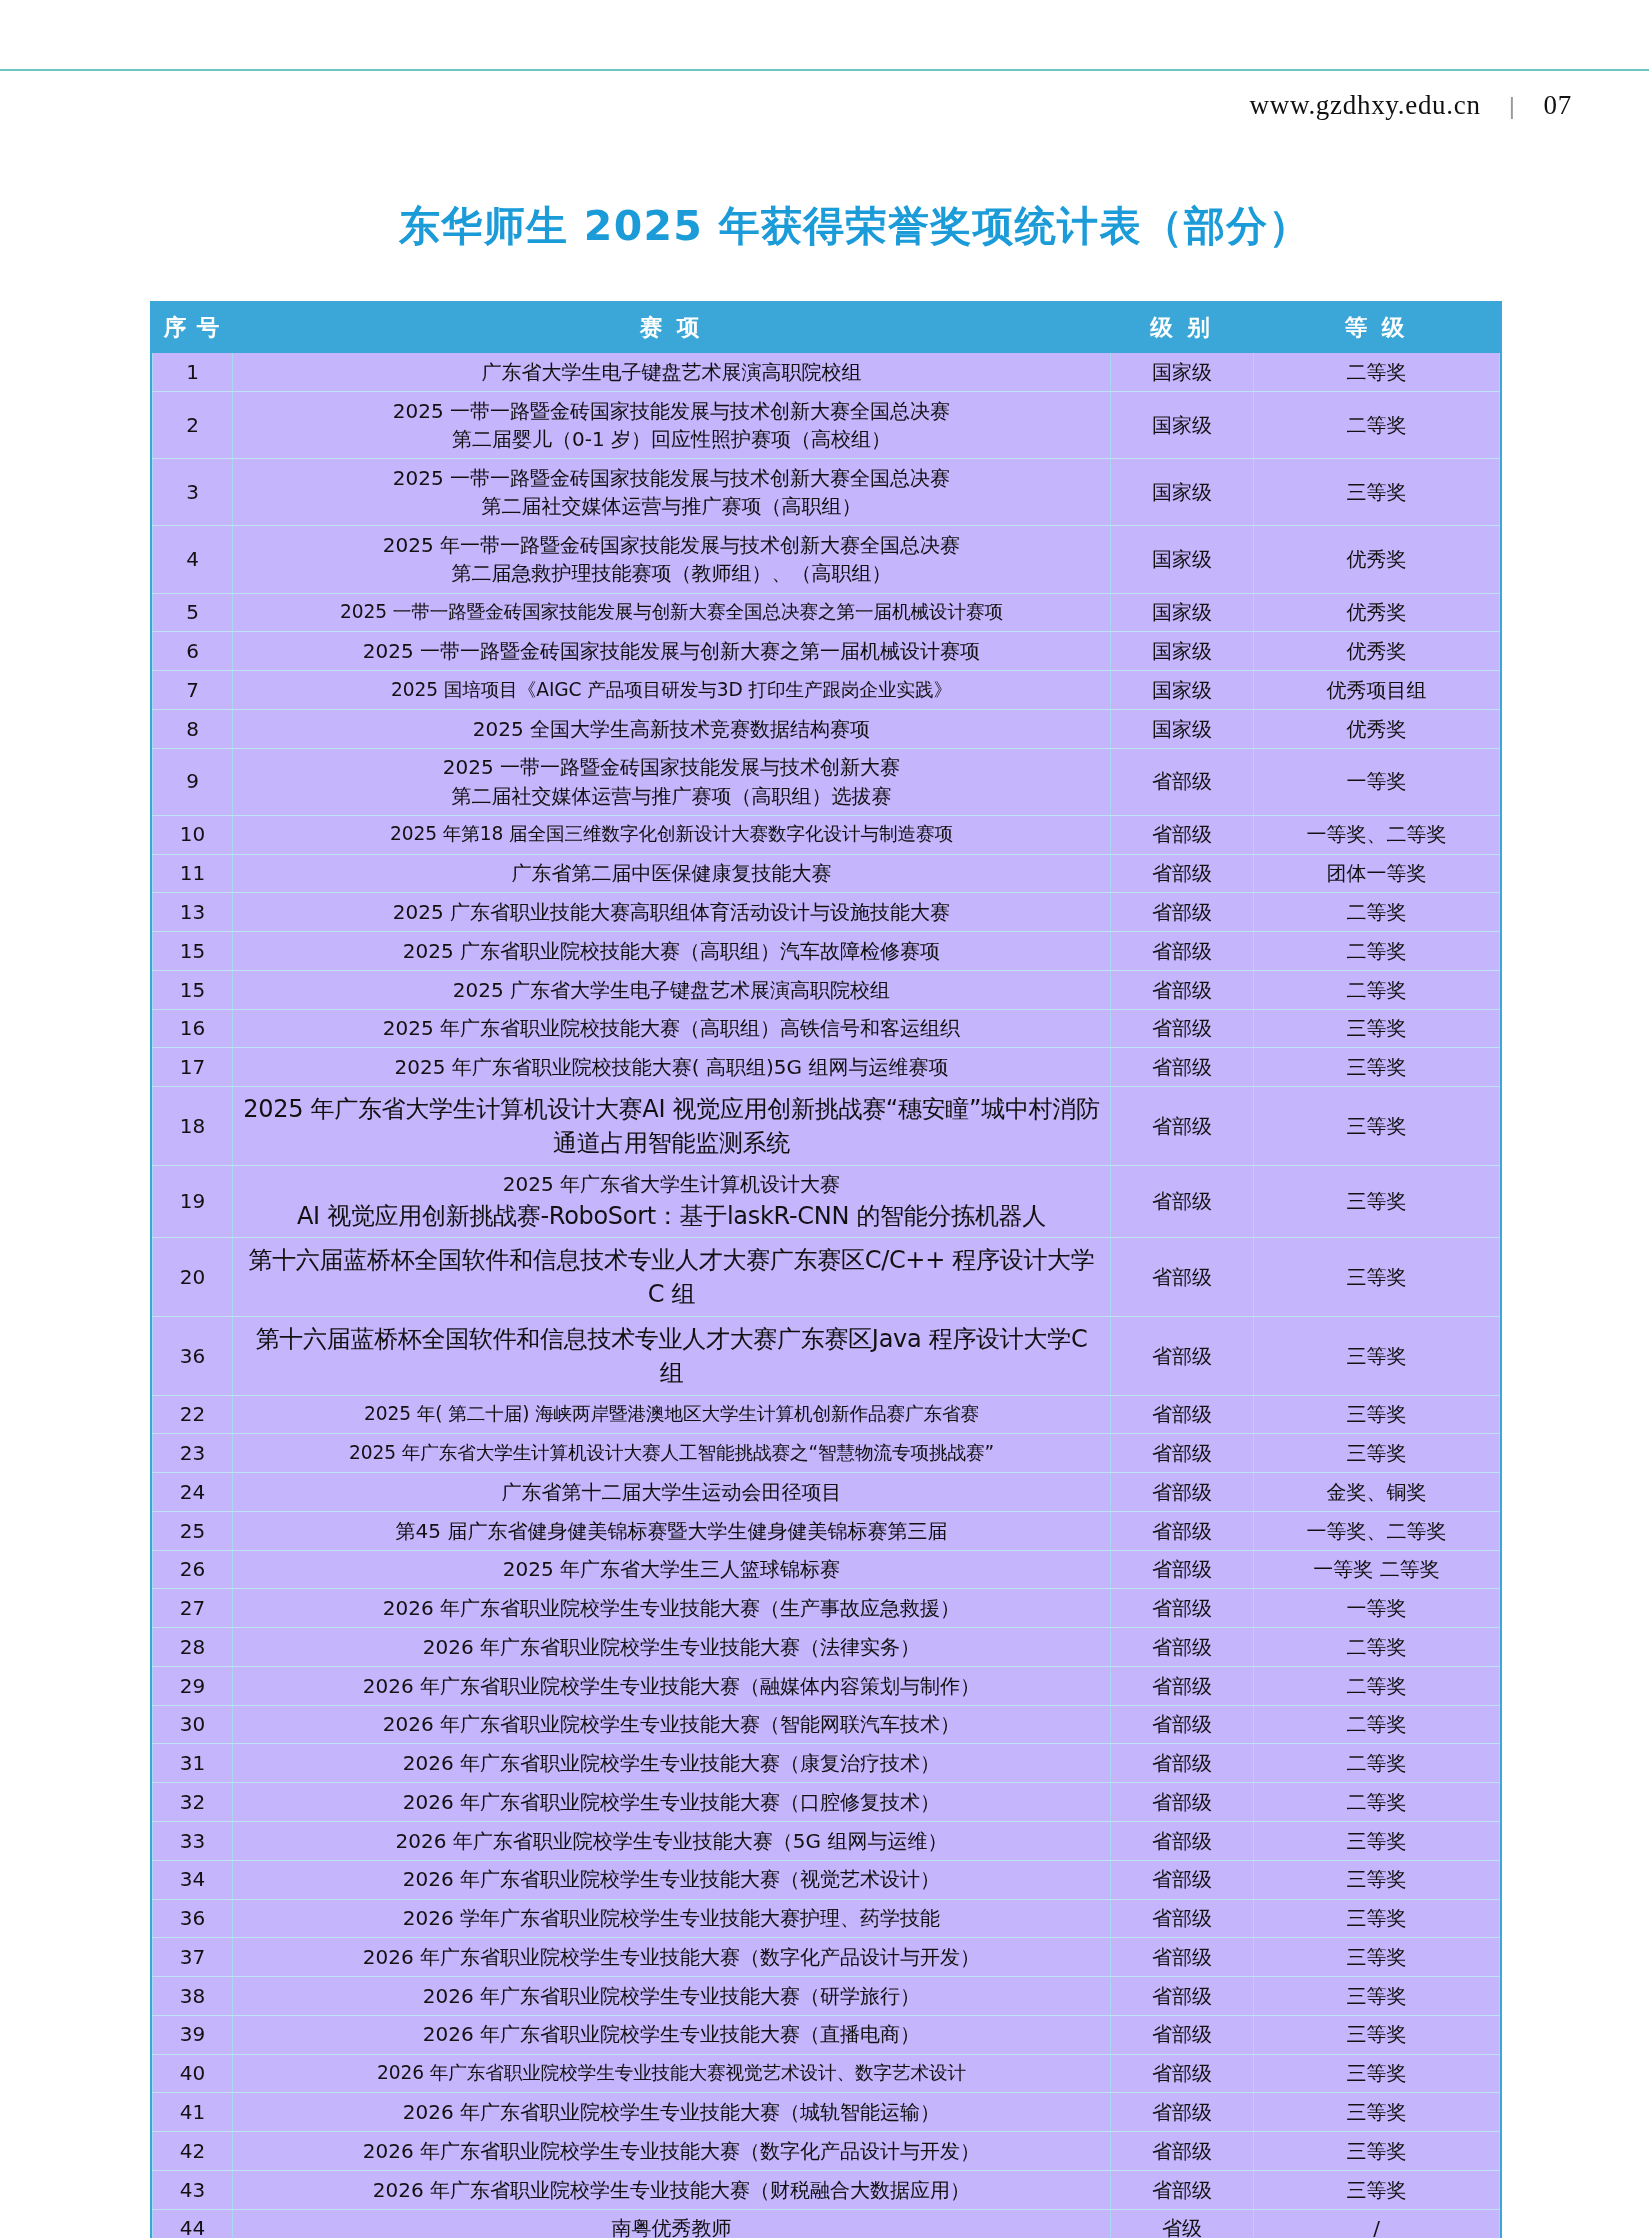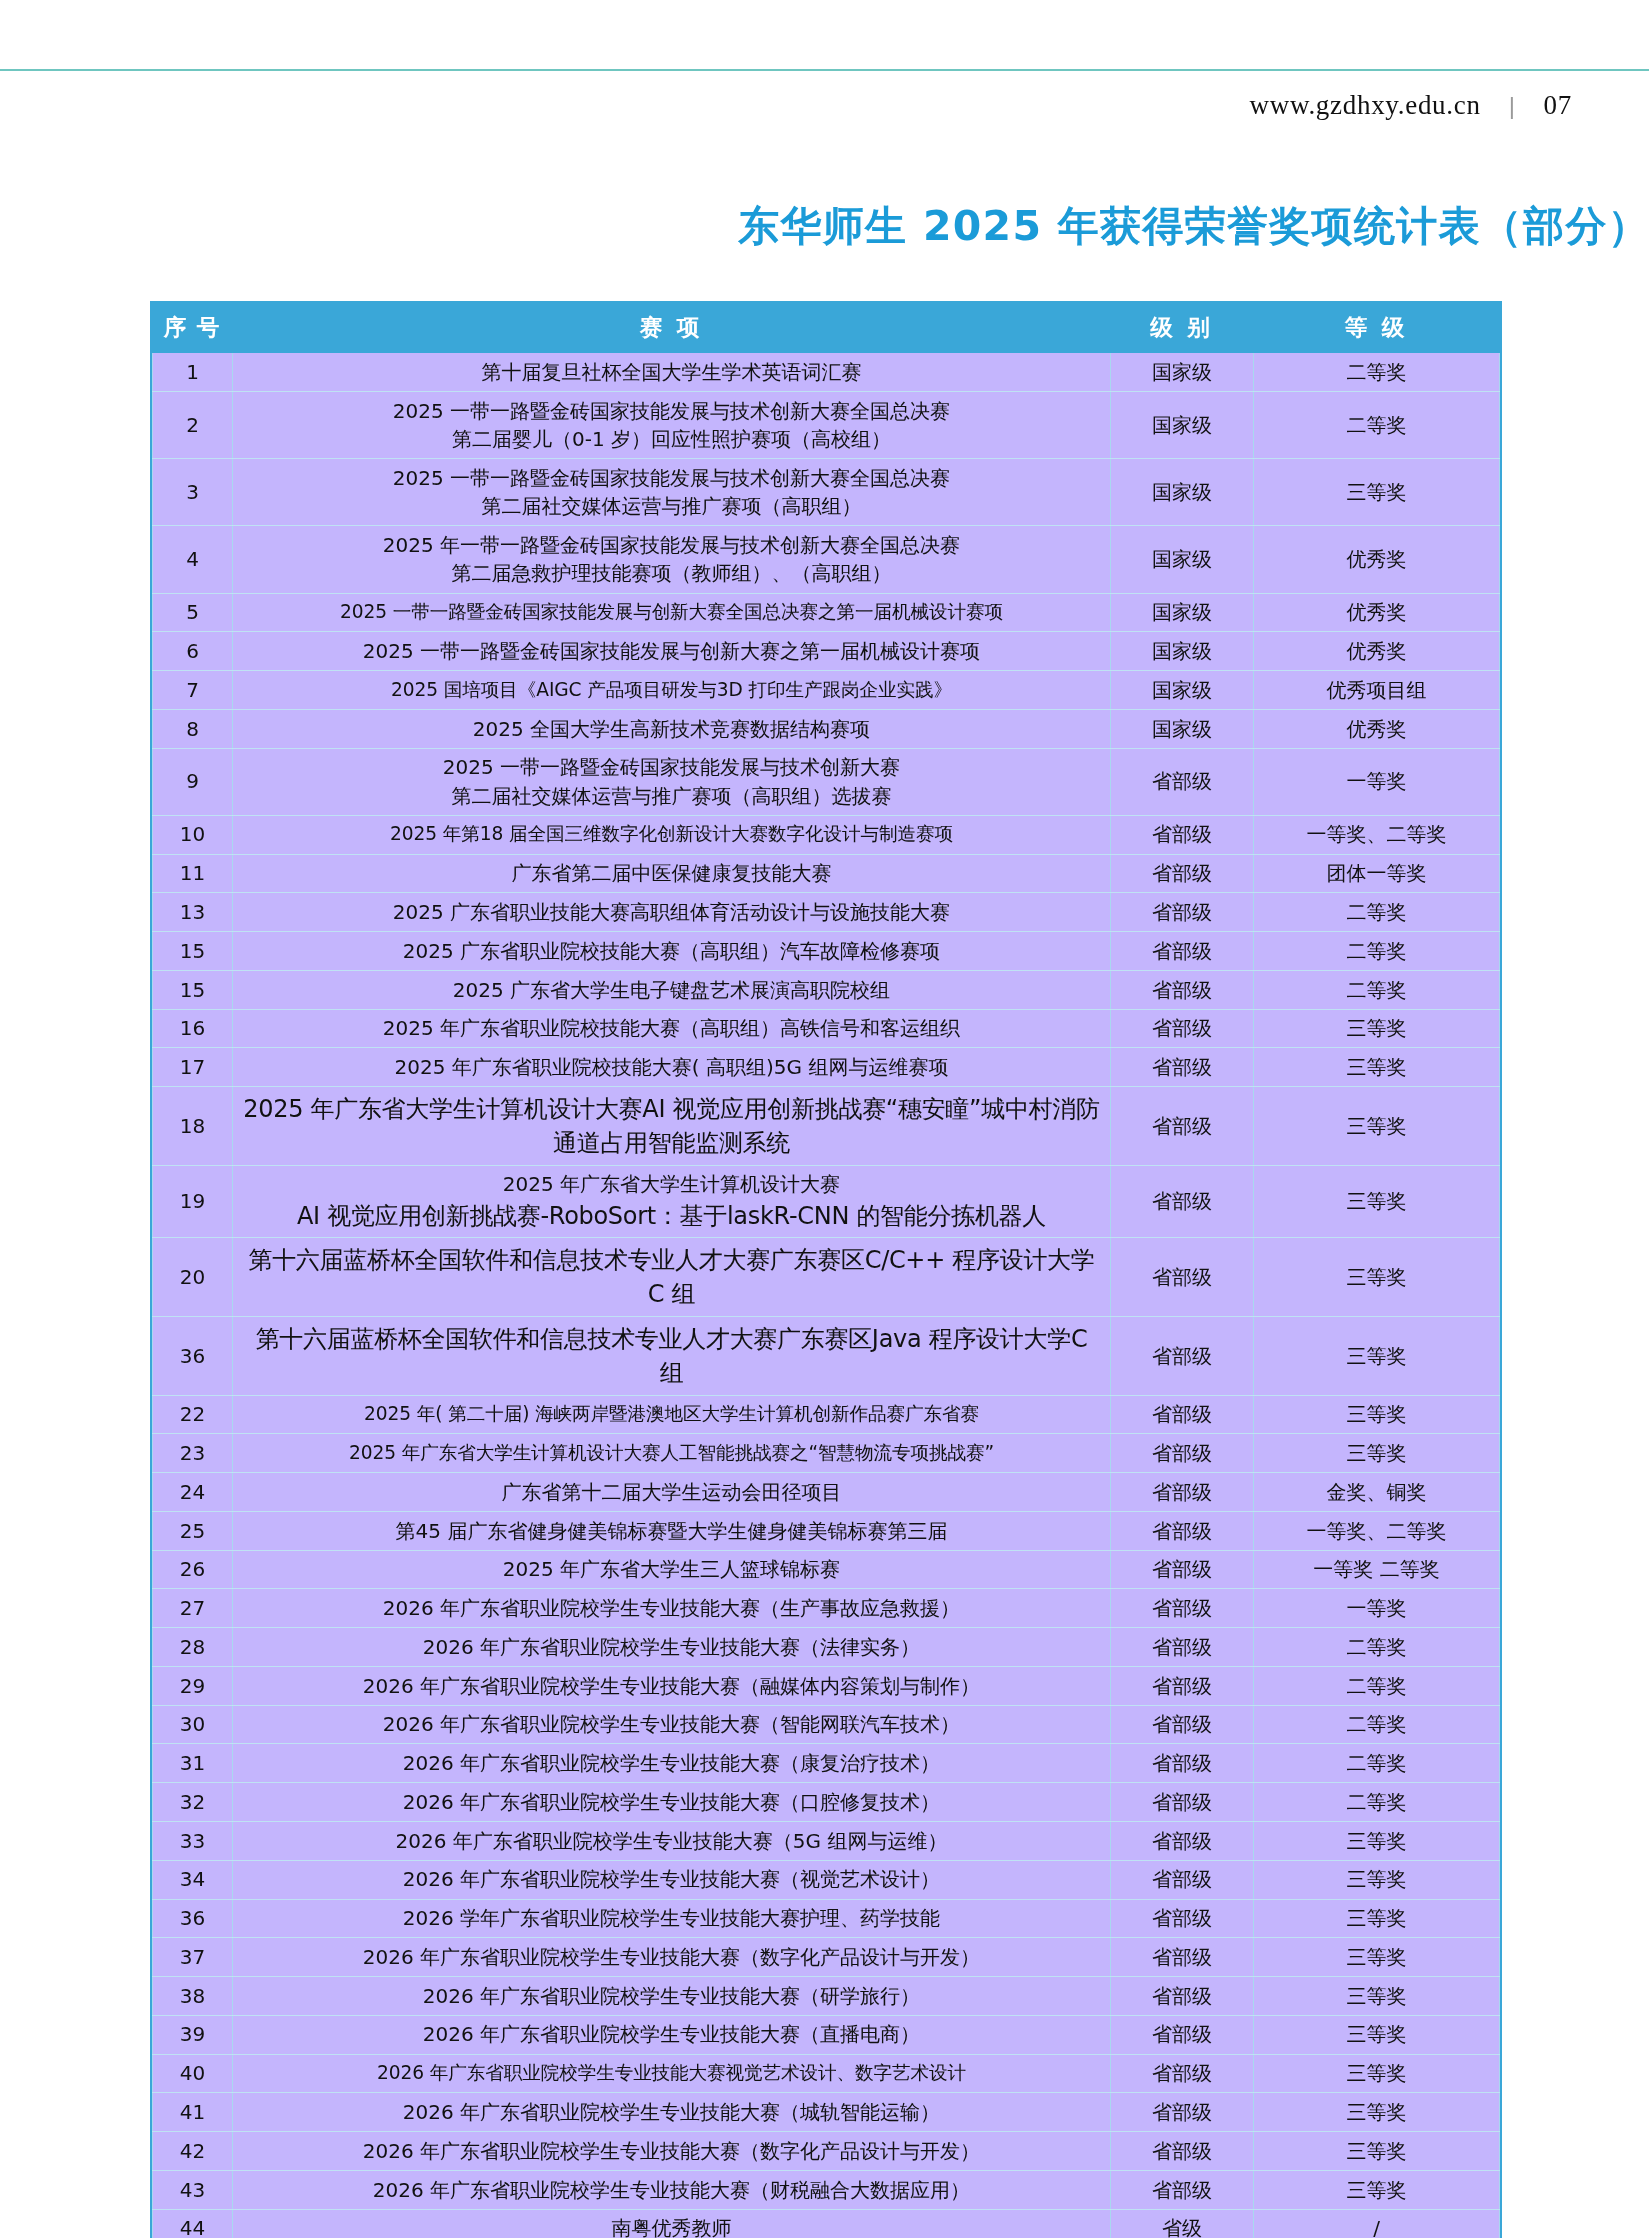--- a/index.html
+++ b/index.html
@@ -47,21 +47,21 @@
     font-family: "Liberation Serif", "DejaVu Serif", serif;
     font-size: 27px;
     color: #111;
   }
 
   .title {
     position: absolute;
     left: 17px;
     right: 0;
     top: 199px;
-    text-align: right;
+    text-align: center;
     font-size: 41px;
     font-weight: bold;
     color: #1b9bd8;
     letter-spacing: 1.3px;
     font-family: "DejaVu Sans", "Liberation Sans", sans-serif;
     padding-left: 43px;
   }
 
   .table-wrap {
     position: absolute;
@@ -147,21 +147,21 @@
           <th class="idx">序 号</th>
           <th>赛 项</th>
           <th>级 别</th>
           <th>等 级</th>
         </tr>
       </thead>
       <tbody id="awards-body">
           <tr>
             <td class="idx">1</td>
             <td class="item">
-              <span class="item-line">第十届复旦社杯全国大学生学术英语词汇赛</span>
+              <span class="item-line">广东省大学生电子键盘艺术展演高职院校组</span>
             </td>
             <td>国家级</td>
             <td>二等奖</td>
           </tr>
           <tr>
             <td class="idx">2</td>
             <td class="item">
               <span class="item-line">2025 一带一路暨金砖国家技能发展与技术创新大赛全国总决赛</span>
               <span class="item-line">第二届婴儿（0-1 岁）回应性照护赛项（高校组）</span>
             </td>

